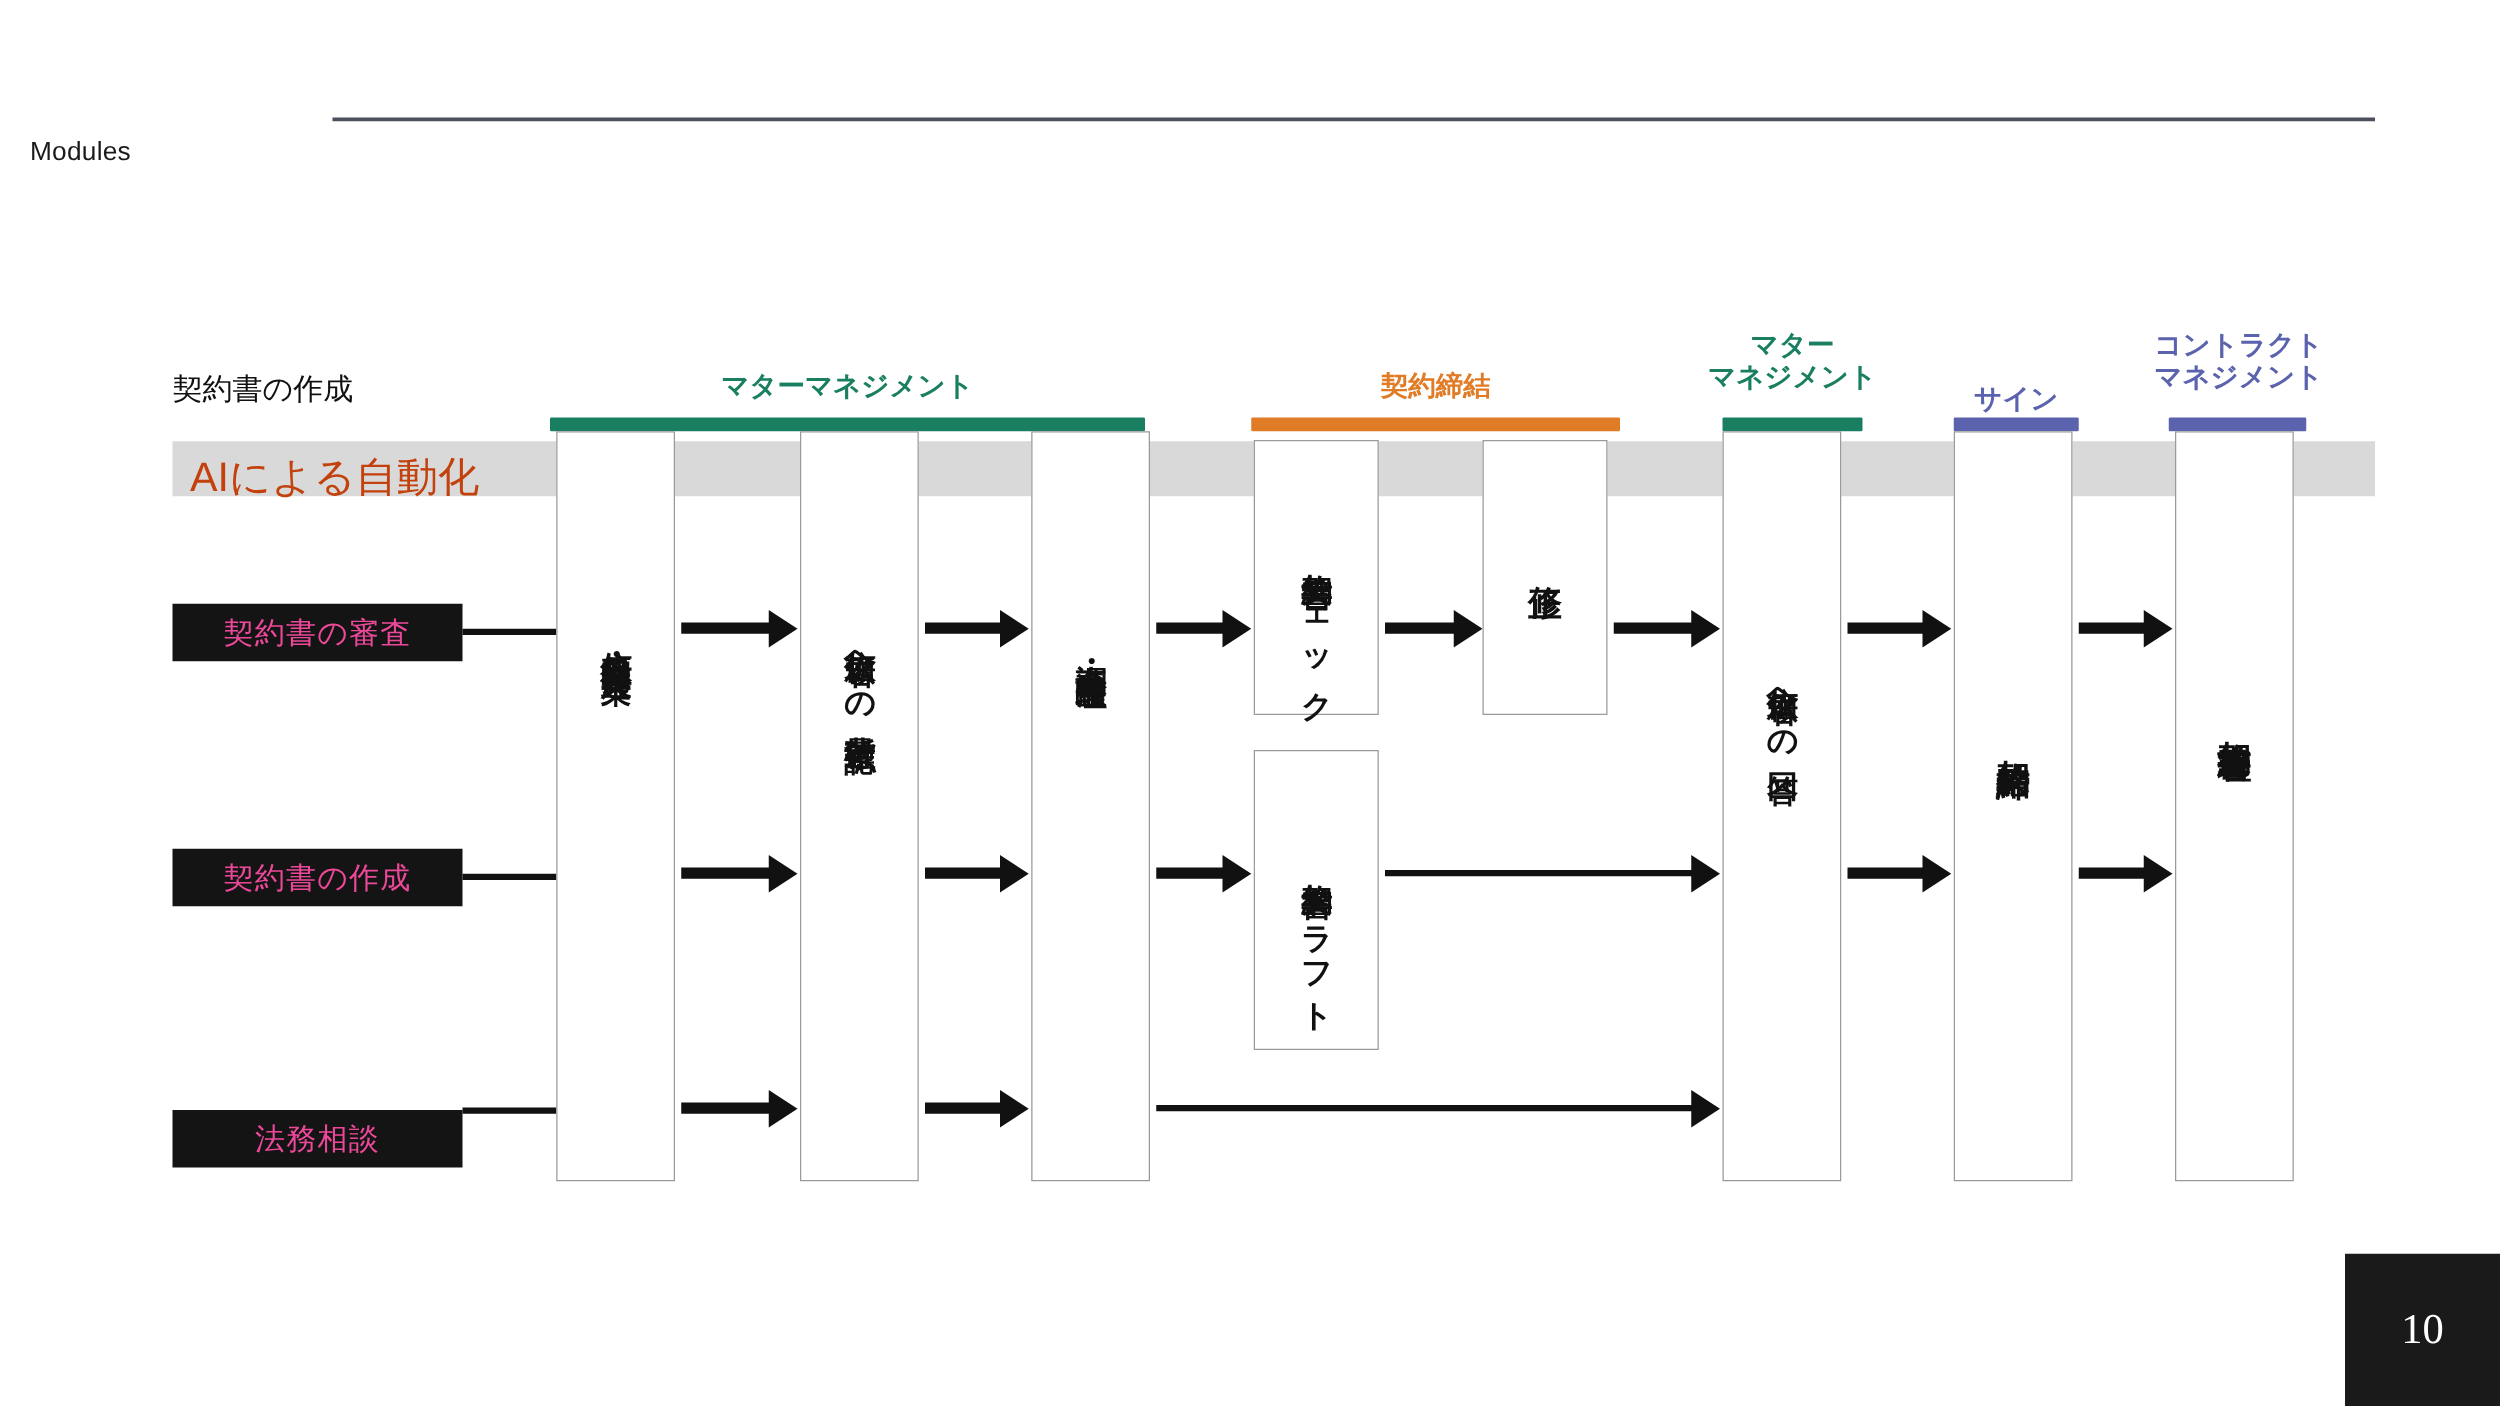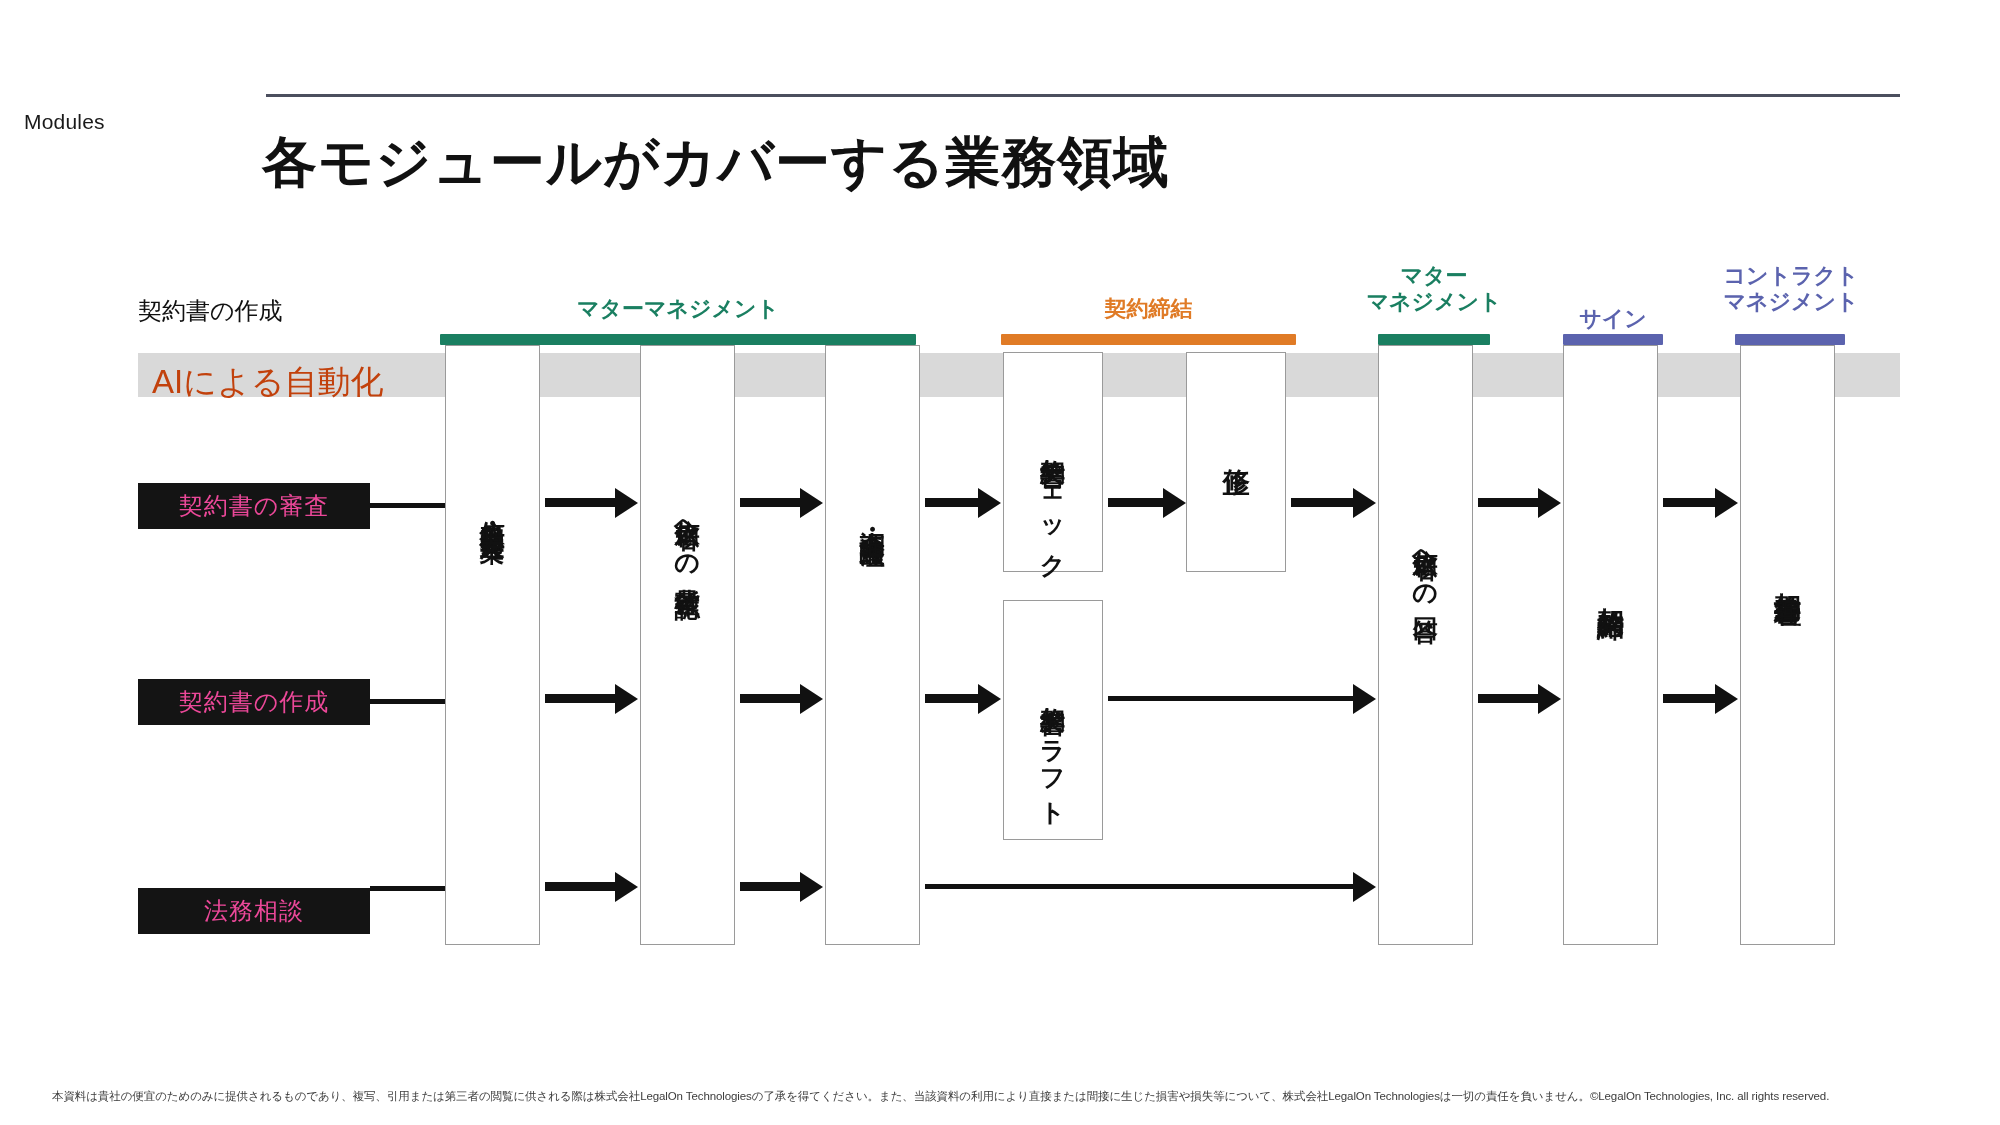--- a/index.html
+++ b/index.html
@@ -107,21 +107,20 @@
     font-size: 11.5px; color: #3c3c3c; white-space: nowrap; letter-spacing: -.1px;
   }
 </style>
 </head>
 <body>
 
 <div id="slide">
 
   <div class="kicker">Modules</div>
   <div class="title-rule"></div>
-  <div class="slide-title">各モジュールがカバーする業務領域</div>
 
   <div id="modules-layer">
       <div class="mod-label" style="left: 440px; top: 296px; width: 476px; color: rgb(26, 127, 97);">マターマネジメント</div>
       <div class="mod-bar" style="left: 440px; top: 334px; width: 476px; background: rgb(26, 127, 97);"></div>
       <div class="mod-label" style="left: 1001px; top: 296px; width: 295px; color: rgb(224, 123, 38);">契約締結</div>
       <div class="mod-bar" style="left: 1001px; top: 334px; width: 295px; background: rgb(224, 123, 38);"></div>
       <div class="mod-label" style="left: 1318px; top: 263px; width: 232px; color: rgb(26, 127, 97);">マター
 マネジメント</div>
       <div class="mod-bar" style="left: 1378px; top: 334px; width: 112px; background: rgb(26, 127, 97);"></div>
       <div class="mod-label" style="left: 1533px; top: 296px; width: 160px; color: rgb(91, 99, 174); margin-top: 10px;">サイン</div>
@@ -242,15 +241,15 @@
         <div class="pcol-label small" style="margin-top: 185px;">依頼者への回答</div>
       </div>
       <div class="pcol" style="left: 1563px; top: 345px; width: 95px; height: 600px;">
         <div class="pcol-label" style="margin-top: 240px;">契約締結</div>
       </div>
       <div class="pcol" style="left: 1740px; top: 345px; width: 95px; height: 600px;">
         <div class="pcol-label" style="margin-top: 225px;">契約書管理</div>
       </div>
     </div>
 
-  <div class="disclaimer">本資料は貴社の便宜のためのみに提供されるものであり、複写、引用または第三者の閲覧に供される際は株式会社LegalOn Technologiesの了承を得てください。また、当該資料の利用により直接または間接に生じた損害や損失等について、株式会社LegalOn Technologiesは一切の責任を負いません。©LegalOn Technologies, Inc. all rights reserved.</div>
+  <div class="pagebox">10</div>
 
 </div>
 
 </body></html>

